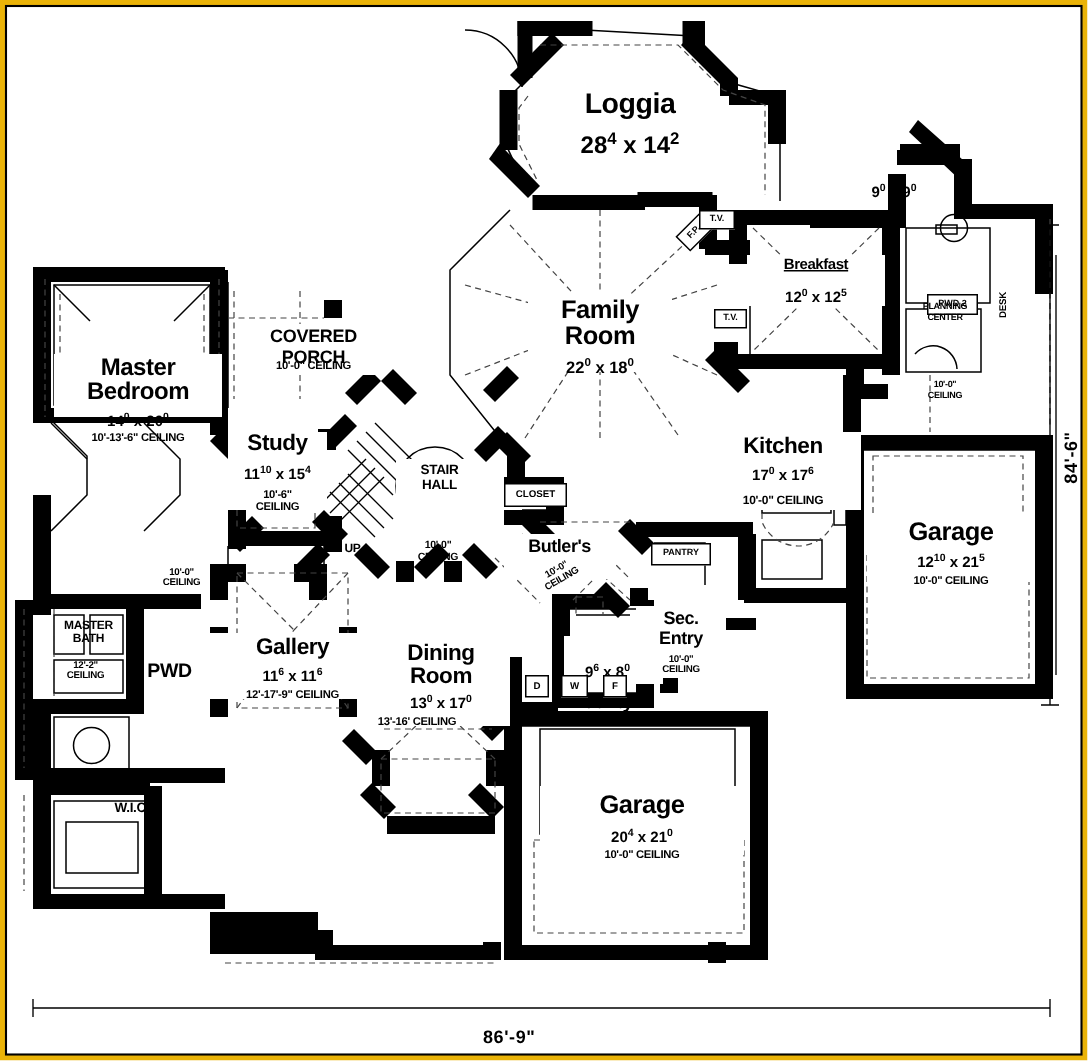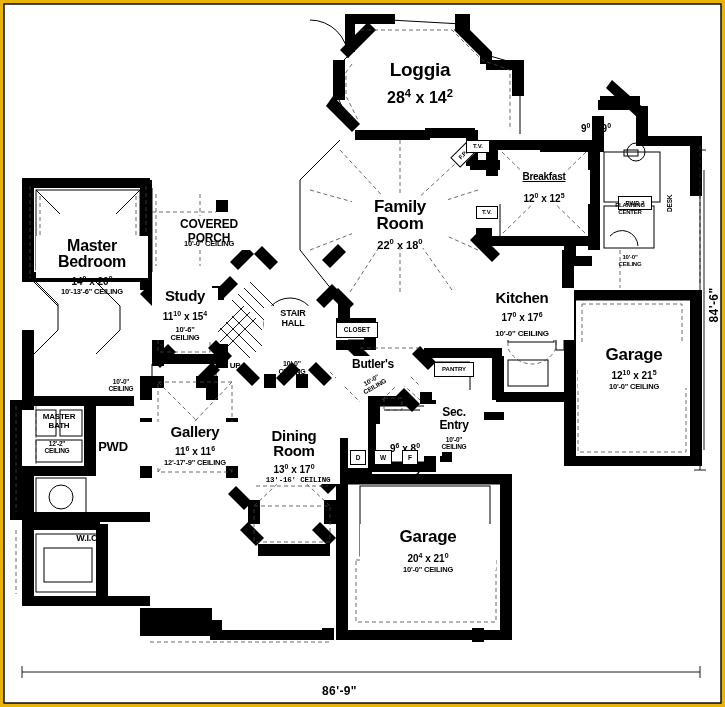--- a/index.html
+++ b/index.html
@@ -348,21 +348,21 @@
 <div class="lbl dim" style="left:134px;top:445px;width:122px;font-size:10px;">
   <span>11</span><sup>6</sup> x <span>11</span><sup>6</sup>
 </div>
 <div class="lbl ceil" style="left:134px;top:459px;width:122px;font-size:7.5px;">12'-17'-9" CEILING</div>
 
 <div class="lbl rname" style="left:248px;top:428px;width:92px;font-size:15px;white-space:pre;">Dining
 Room</div>
 <div class="lbl dim" style="left:248px;top:463px;width:92px;font-size:10px;">
   <span>13</span><sup>0</sup> x <span>17</span><sup>0</sup>
 </div>
-<div class="lbl ceil" style="left:252px;top:477px;width:92px;font-size:7.5px;font-family:Liberation Mono, monospace;">13'-16' CEILING</div>
+<div class="lbl ceil" style="left:232px;top:477px;width:92px;font-size:7.5px;">13'-16' CEILING</div>
 
 <div class="lbl rname" style="left:372px;top:424px;width:66px;font-size:13px;margin-top:37px;">Utility</div>
 <div class="lbl dim" style="left:372px;top:442px;width:66px;font-size:10px;">
   <span>9</span><sup>6</sup> x <span>8</span><sup>0</sup>
 </div>
 
 <div class="lbl rname" style="left:578px;top:346px;width:112px;font-size:17px;">Garage</div>
 <div class="lbl dim" style="left:578px;top:369px;width:112px;font-size:10px;">
   <span>12</span><sup>10</sup> x <span>21</span><sup>5</sup>
 </div>

